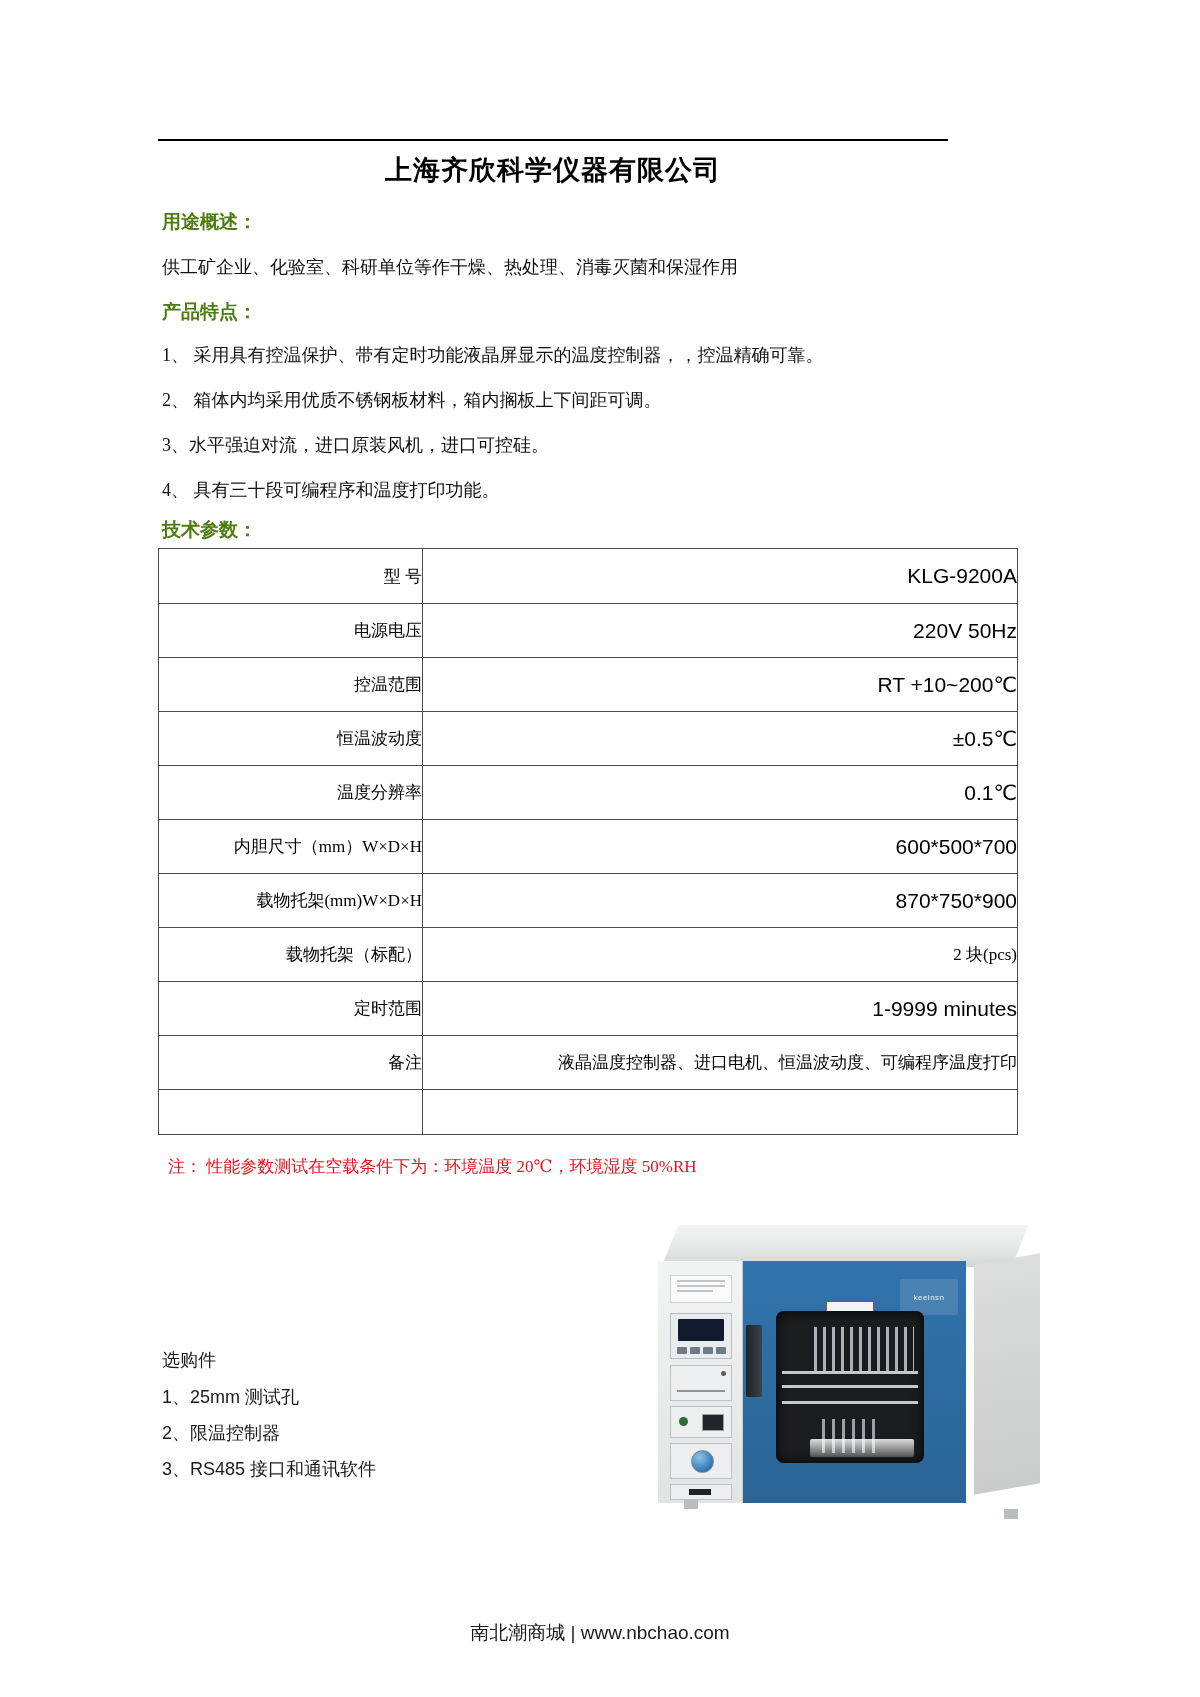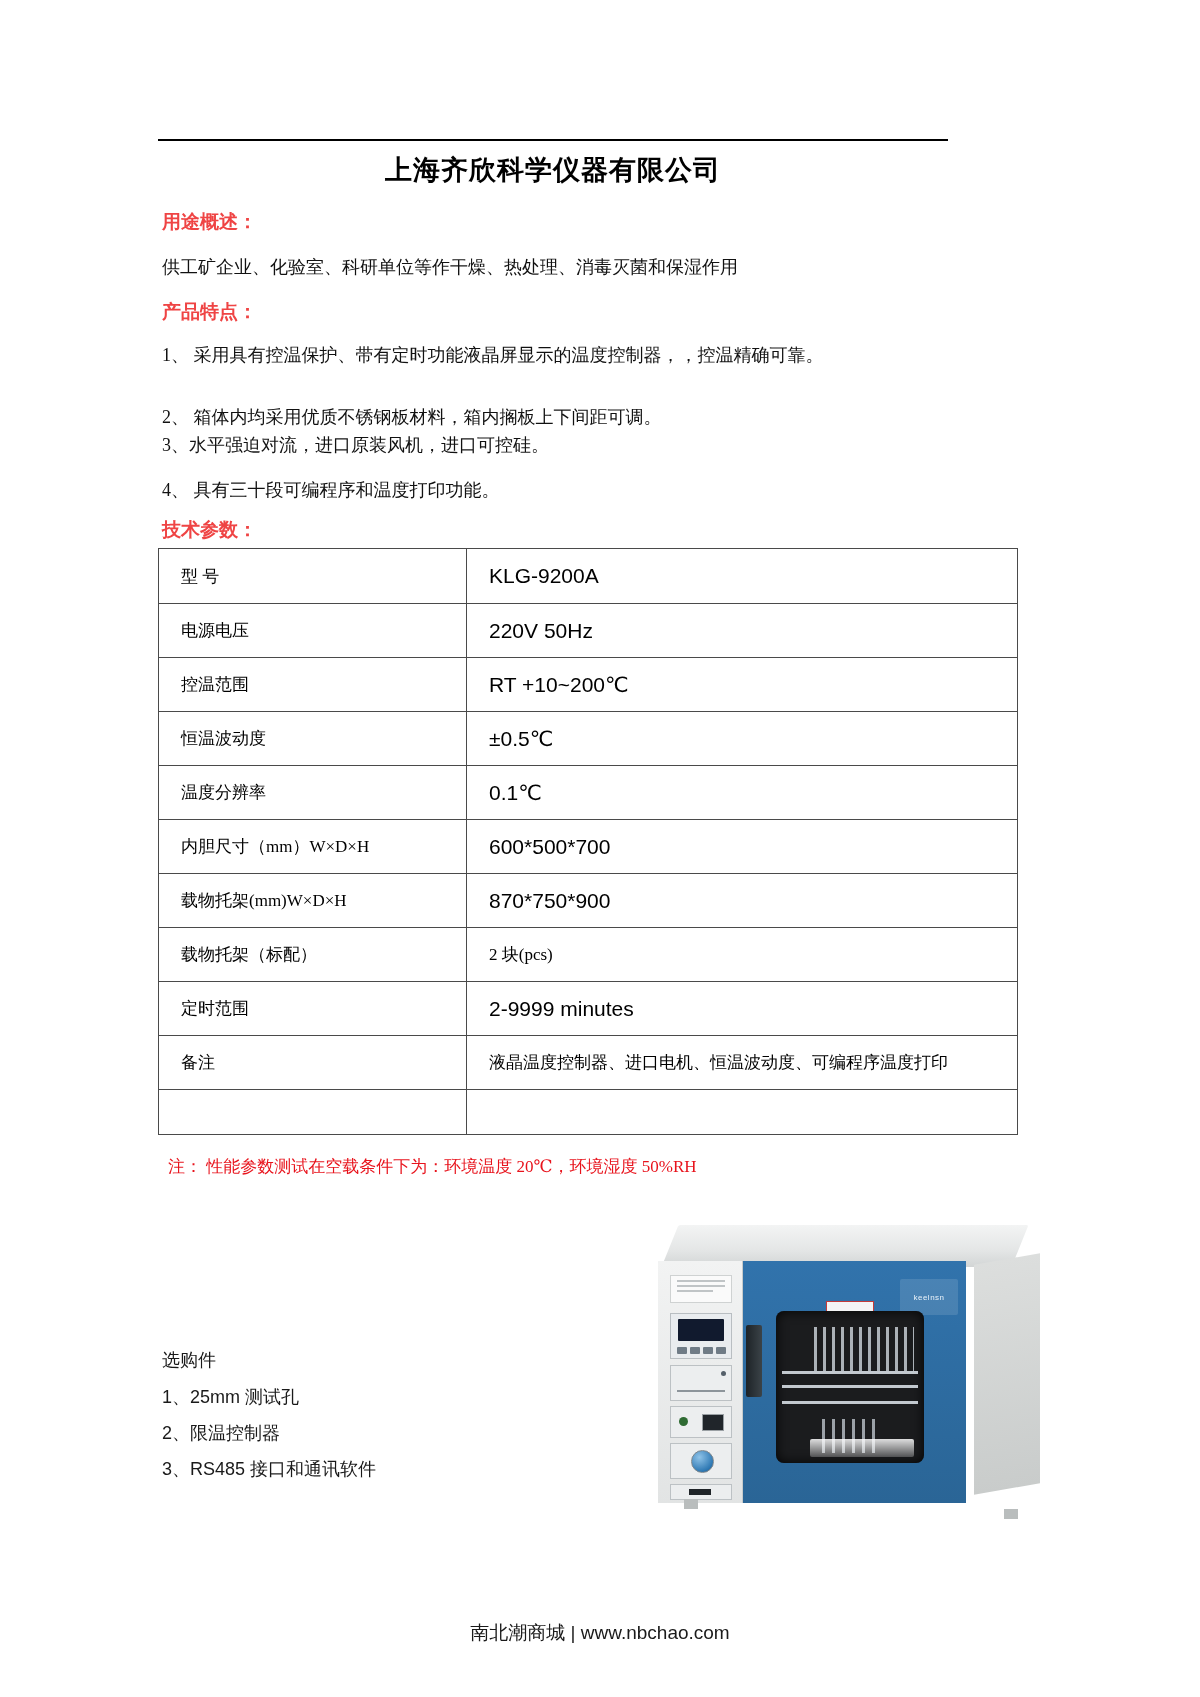--- a/index.html
+++ b/index.html
@@ -38,21 +38,21 @@
     font-weight: bold;
     letter-spacing: 1px;
     color: #000;
   }
   .section-head {
     position: absolute;
     left: 162px;
     font-size: 19px;
     font-weight: bold;
     font-family: "Liberation Serif", "DejaVu Serif", serif;
-    color: #ef4444;
+    color: #4d7c0f;
   }
   .body-line {
     position: absolute;
     left: 162px;
     font-size: 18px;
     font-family: "Liberation Serif", "DejaVu Serif", serif;
     color: #111;
     white-space: nowrap;
   }
   
@@ -61,24 +61,24 @@
     left: 158px;
     top: 548px;
     width: 860px;
     border-collapse: collapse;
     table-layout: fixed;
   }
   .spec-table td {
     border: 1px solid #4a4a4a;
     height: 53px;
     font-size: 17px;
-    text-align: left;
+    text-align: right;
     vertical-align: middle;
     font-family: "Liberation Serif", "DejaVu Serif", serif;
-    padding: 0 22px;
+    padding: 0 0;
   }
   .spec-table td.label {
     width: 263px;
   }
   .spec-table tr.first td {
     height: 54px;
   }
   .spec-table tr.first td.value {
     font-size: 21px;
     font-family: "Liberation Sans", "DejaVu Sans", sans-serif;
@@ -365,21 +365,21 @@
 
   <div class="top-rule"></div>
 
   <div class="doc-title">上海齐欣科学仪器有限公司</div>
 
   <div class="section-head" style="top:209px;">用途概述：</div>
   <div class="body-line" style="top:255px;">供工矿企业、化验室、科研单位等作干燥、热处理、消毒灭菌和保湿作用</div>
 
   <div class="section-head" style="top:299px;">产品特点：</div>
   <div class="body-line" style="top:343px;">1、 采用具有控温保护、带有定时功能液晶屏显示的温度控制器，，控温精确可靠。</div>
-  <div class="body-line" style="top:388px;margin-top:17px;">2、 箱体内均采用优质不锈钢板材料，箱内搁板上下间距可调。</div>
+  <div class="body-line" style="top:388px;">2、 箱体内均采用优质不锈钢板材料，箱内搁板上下间距可调。</div>
   <div class="body-line" style="top:433px;">3、水平强迫对流，进口原装风机，进口可控硅。</div>
   <div class="body-line" style="top:478px;">4、 具有三十段可编程序和温度打印功能。</div>
 
   <div class="section-head" style="top:517px;">技术参数：</div>
 
   <table class="spec-table">
     <tbody>
       <tr class="first">
         <td class="label">型    号</td>
         <td class="value">KLG-9200A</td>
@@ -407,21 +407,21 @@
       <tr>
         <td class="label">载物托架(mm)W×D×H</td>
         <td class="value">870*750*900</td>
       </tr>
       <tr>
         <td class="label">载物托架（标配）</td>
         <td class="value cjk">2 块(pcs)</td>
       </tr>
       <tr>
         <td class="label">定时范围</td>
-        <td class="value">2-9999 minutes</td>
+        <td class="value">1-9999 minutes</td>
       </tr>
       <tr>
         <td class="label">备注</td>
         <td class="value cjk">液晶温度控制器、进口电机、恒温波动度、可编程序温度打印</td>
       </tr>
       <tr class="empty">
         <td class="label"></td>
         <td class="value"></td>
       </tr>
     </tbody>

